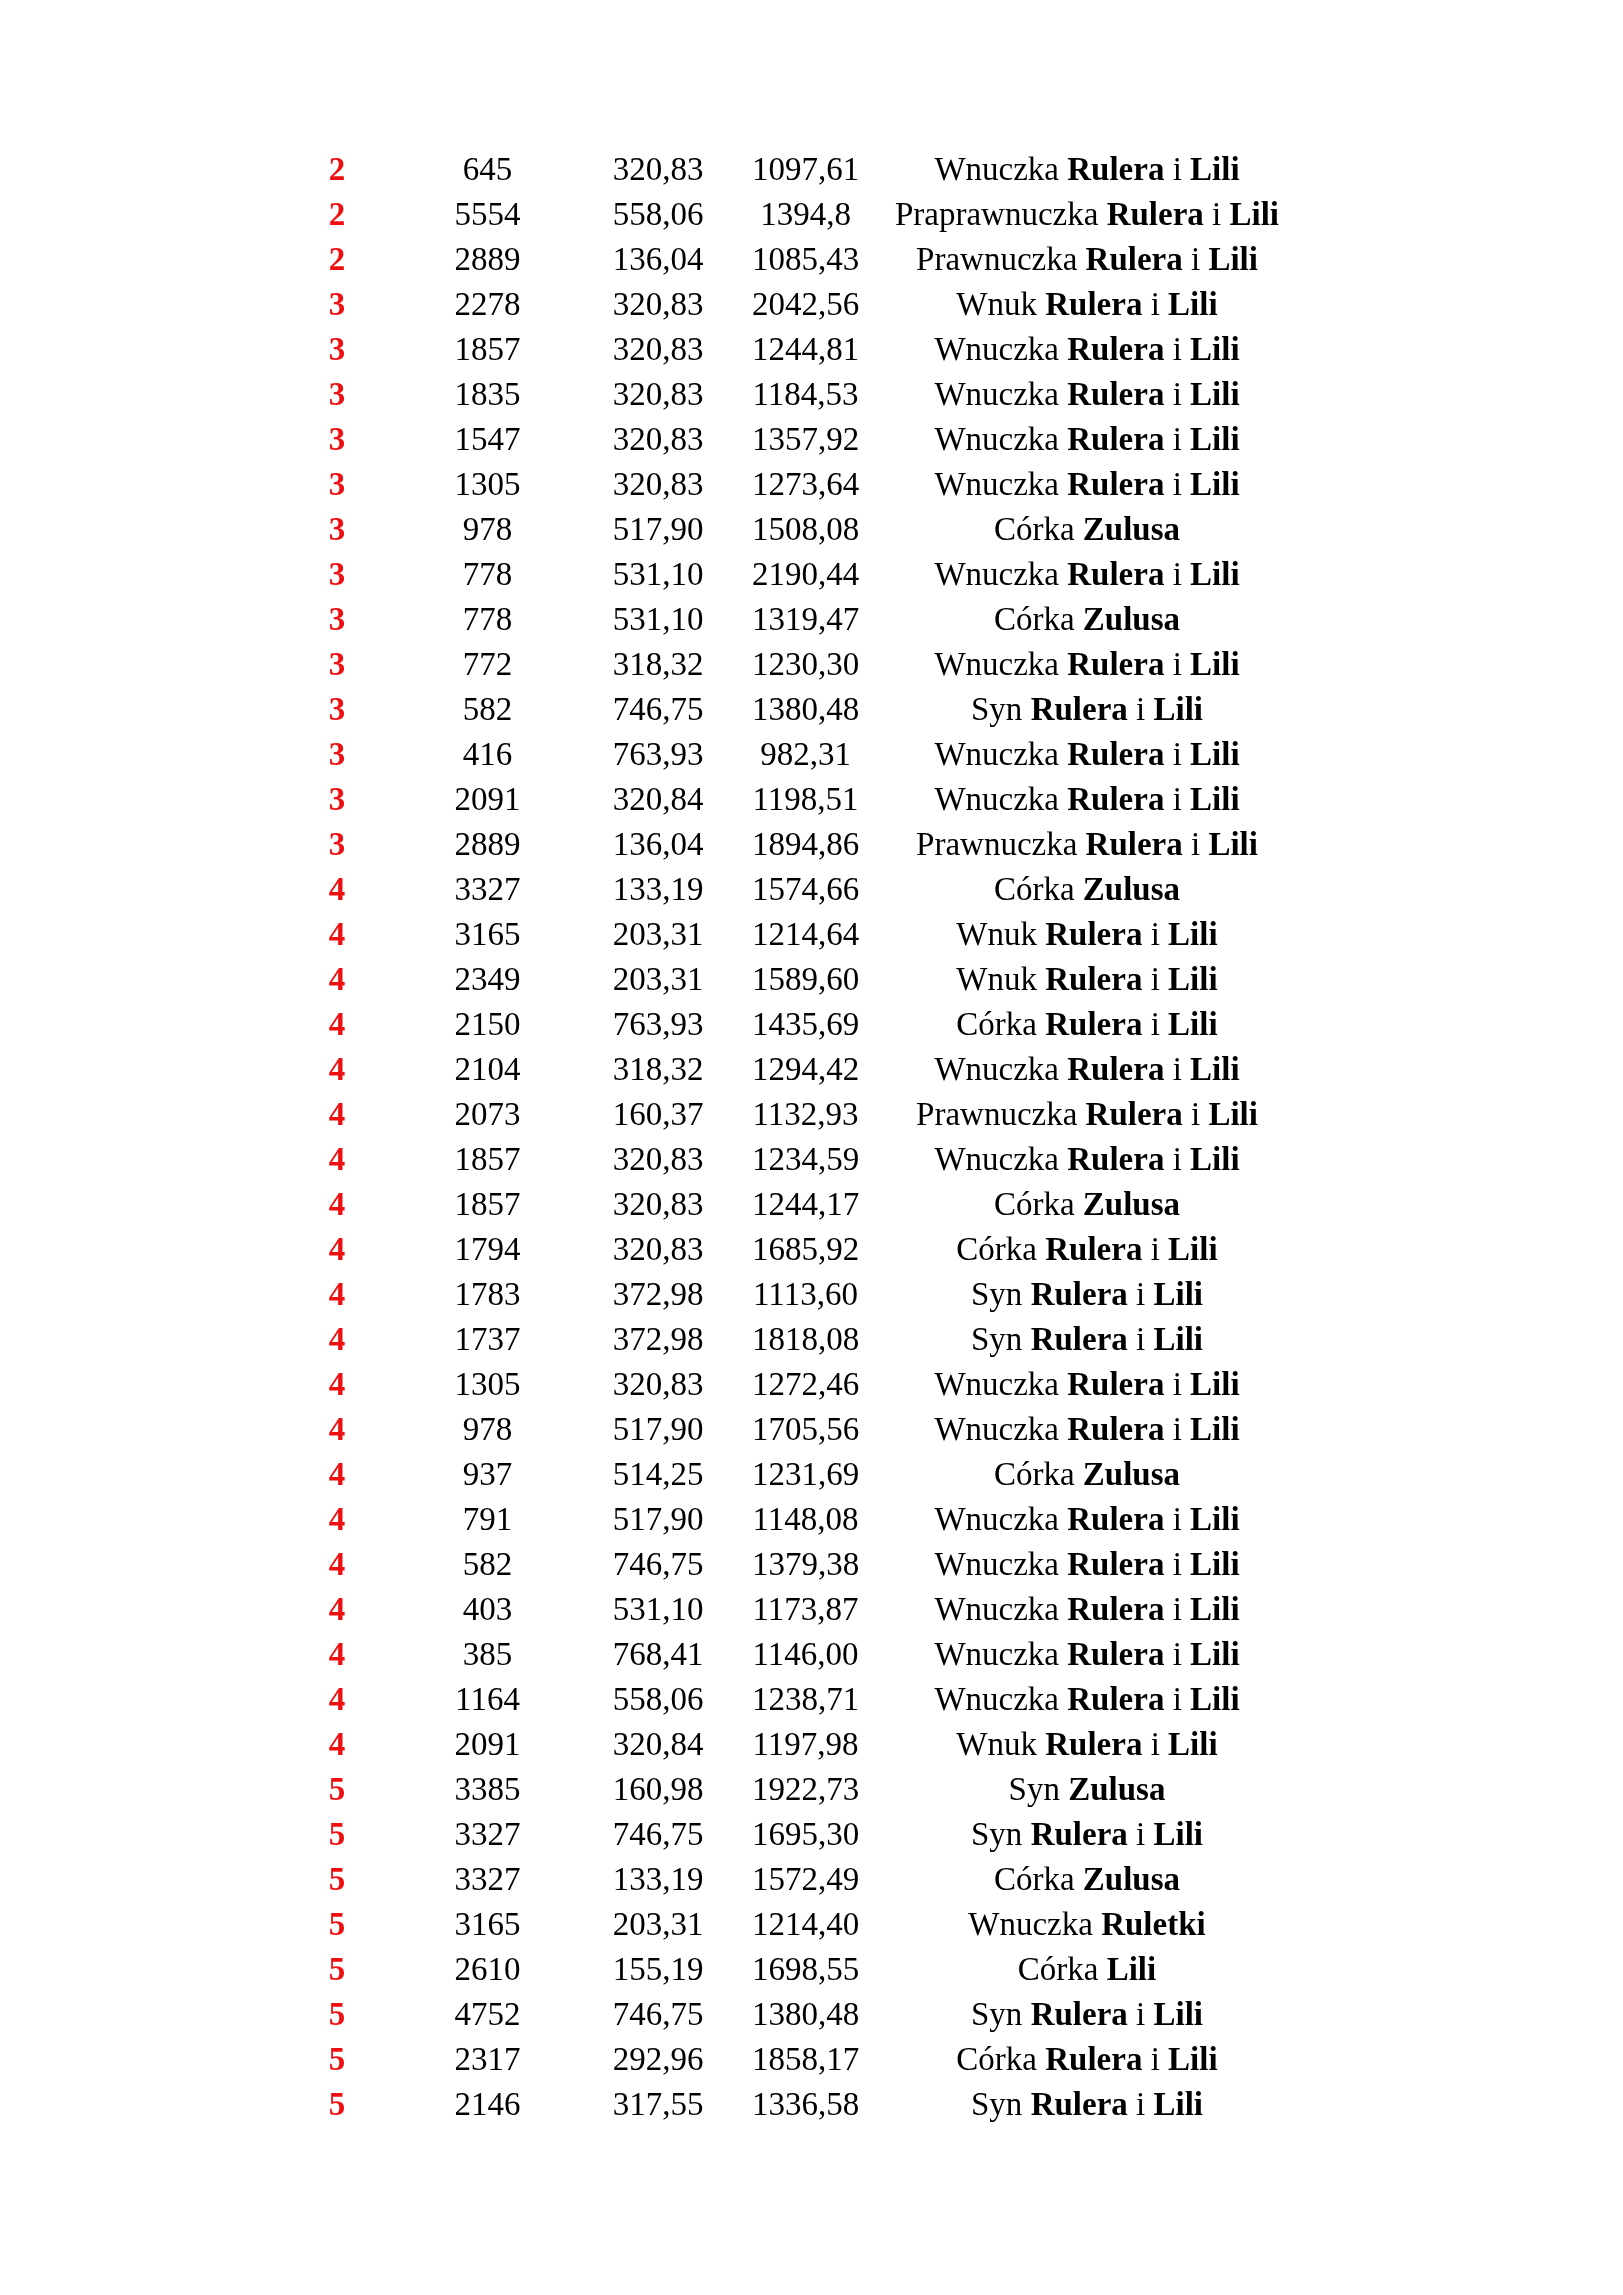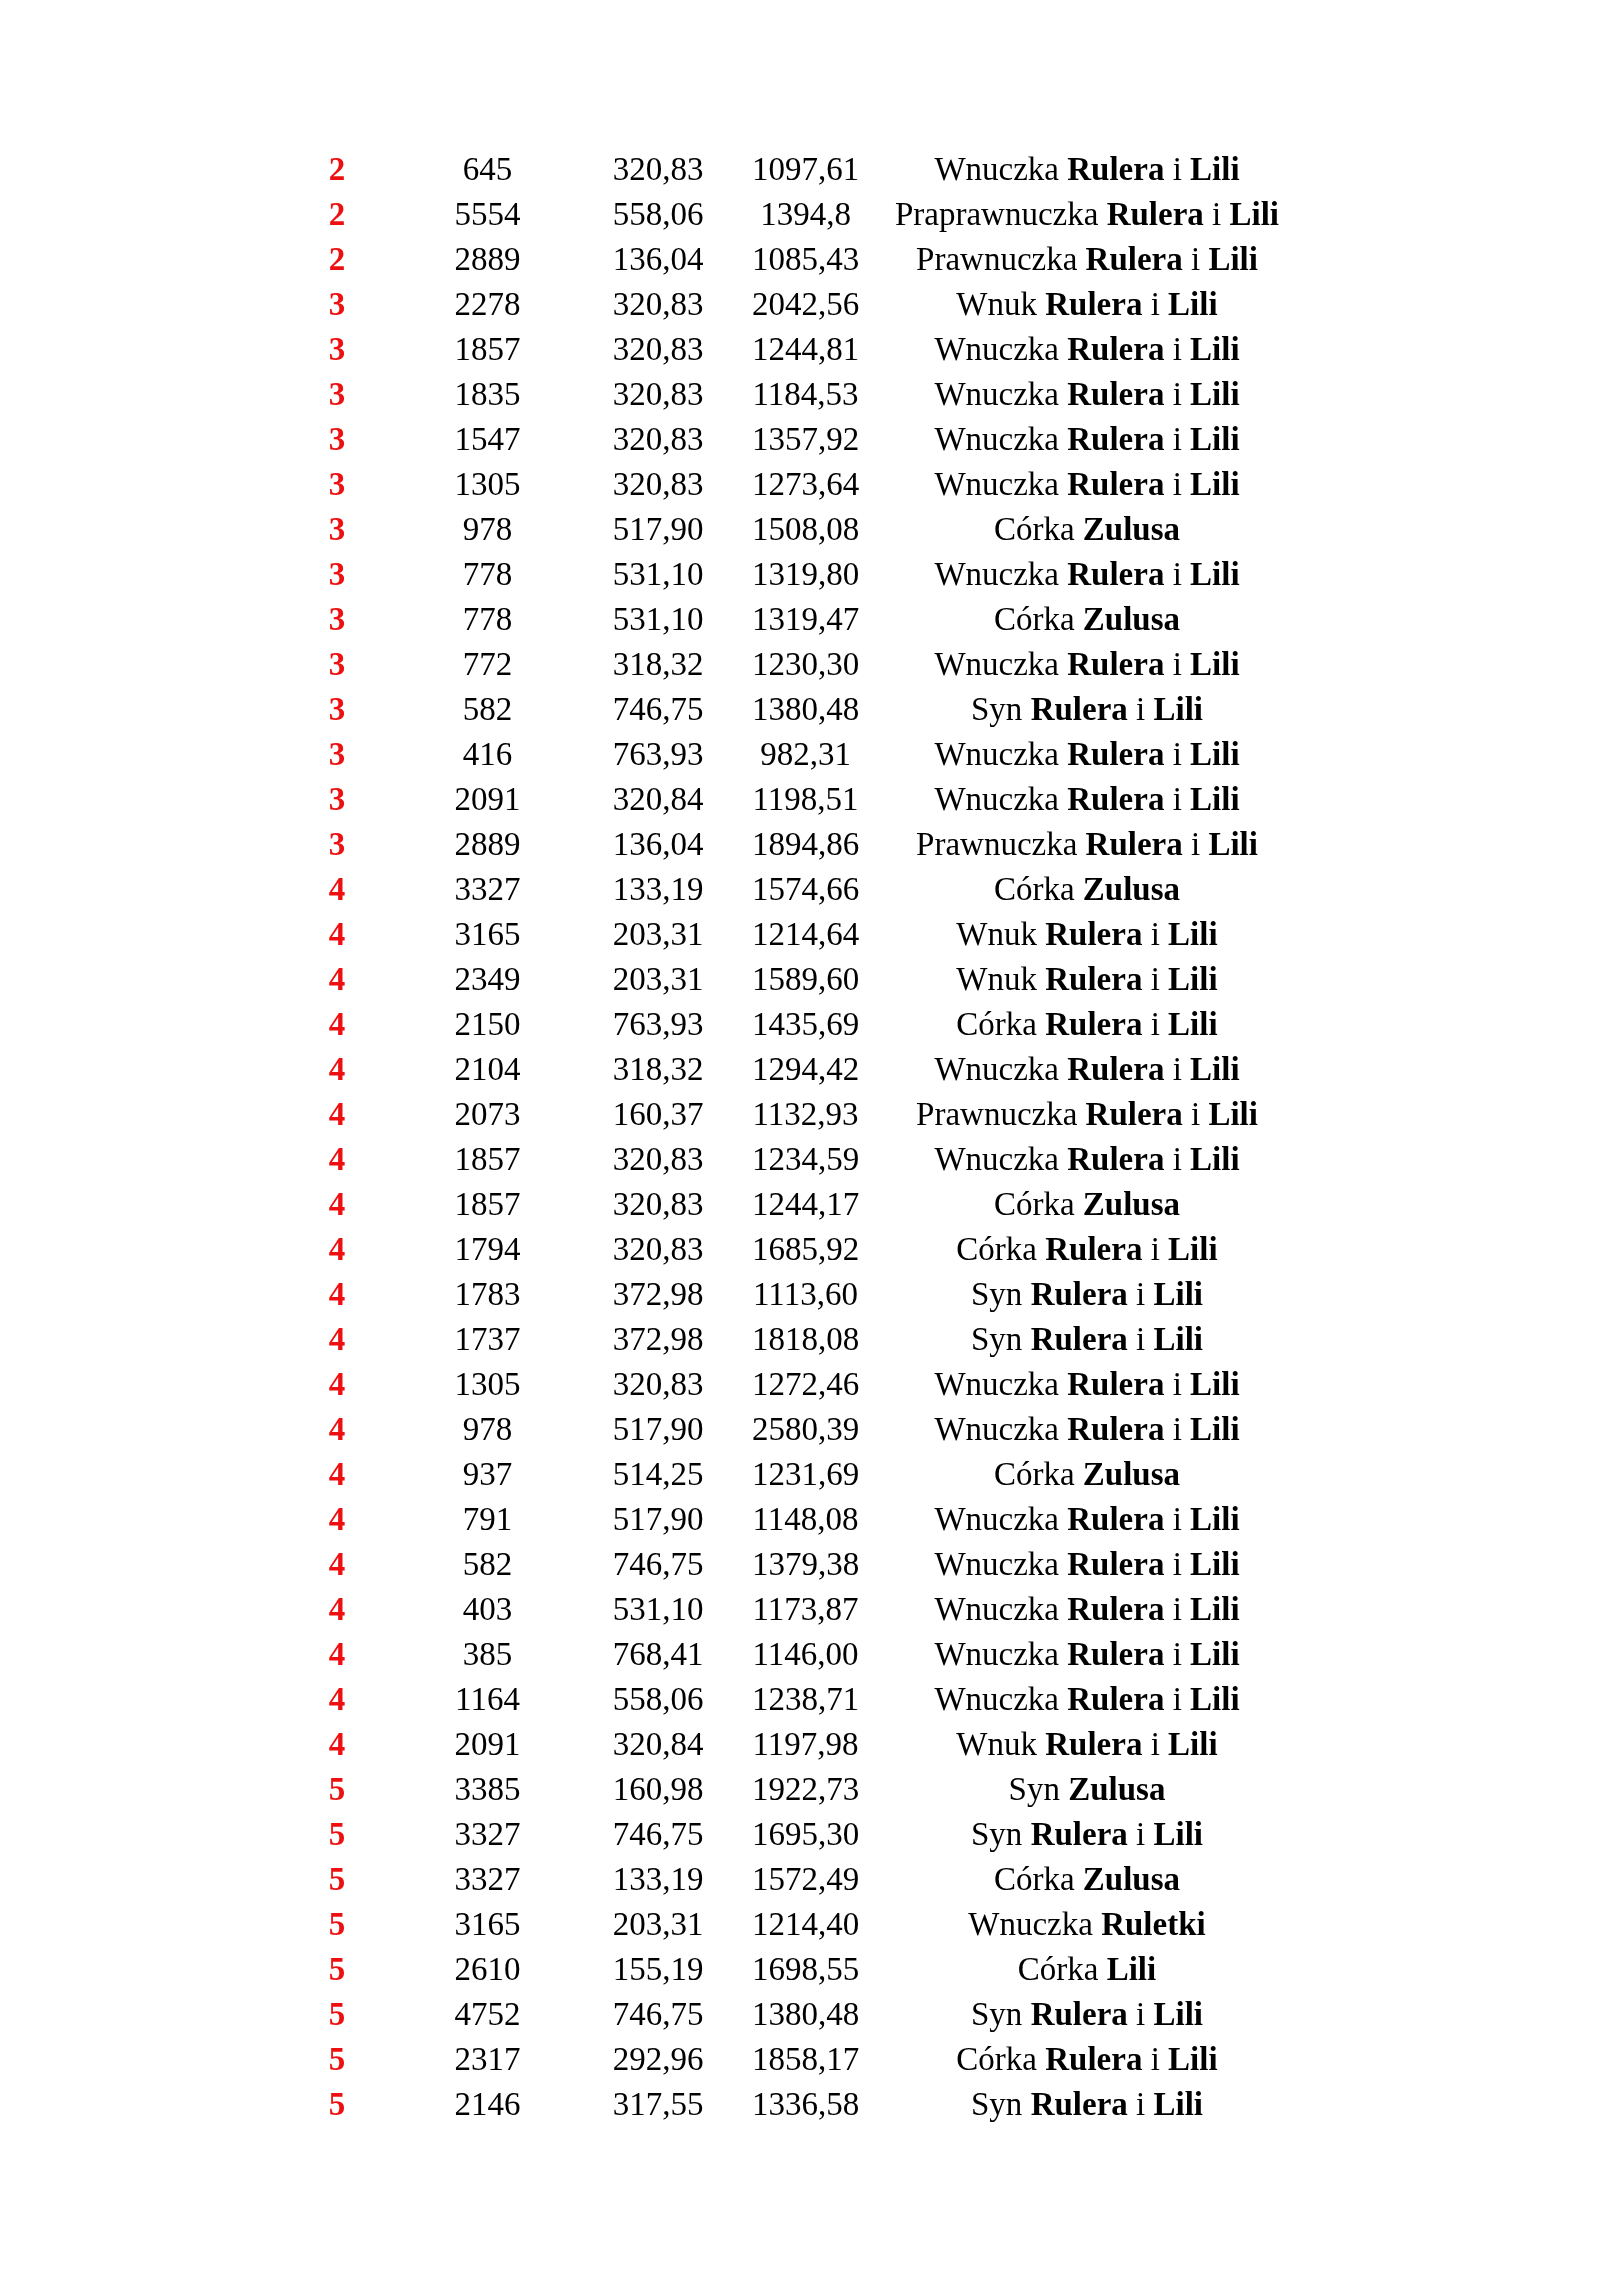--- a/index.html
+++ b/index.html
@@ -122,21 +122,21 @@
     <td class="gen">3</td>
     <td class="num">978</td>
     <td class="va">517,90</td>
     <td class="vb">1508,08</td>
     <td class="rel"><span>Córka </span><span class="b">Zulusa</span></td>
   </tr>
         <tr>
     <td class="gen">3</td>
     <td class="num">778</td>
     <td class="va">531,10</td>
-    <td class="vb">1319,80</td>
+    <td class="vb">2190,44</td>
     <td class="rel"><span>Wnuczka </span><span class="b">Rulera</span><span> i </span><span class="b">Lili</span></td>
   </tr>
         <tr>
     <td class="gen">3</td>
     <td class="num">778</td>
     <td class="va">531,10</td>
     <td class="vb">1319,47</td>
     <td class="rel"><span>Córka </span><span class="b">Zulusa</span></td>
   </tr>
         <tr>
@@ -255,21 +255,21 @@
     <td class="gen">4</td>
     <td class="num">1305</td>
     <td class="va">320,83</td>
     <td class="vb">1272,46</td>
     <td class="rel"><span>Wnuczka </span><span class="b">Rulera</span><span> i </span><span class="b">Lili</span></td>
   </tr>
         <tr>
     <td class="gen">4</td>
     <td class="num">978</td>
     <td class="va">517,90</td>
-    <td class="vb">2580,39</td>
+    <td class="vb">1705,56</td>
     <td class="rel"><span>Wnuczka </span><span class="b">Rulera</span><span> i </span><span class="b">Lili</span></td>
   </tr>
         <tr>
     <td class="gen">4</td>
     <td class="num">937</td>
     <td class="va">514,25</td>
     <td class="vb">1231,69</td>
     <td class="rel"><span>Córka </span><span class="b">Zulusa</span></td>
   </tr>
         <tr>

